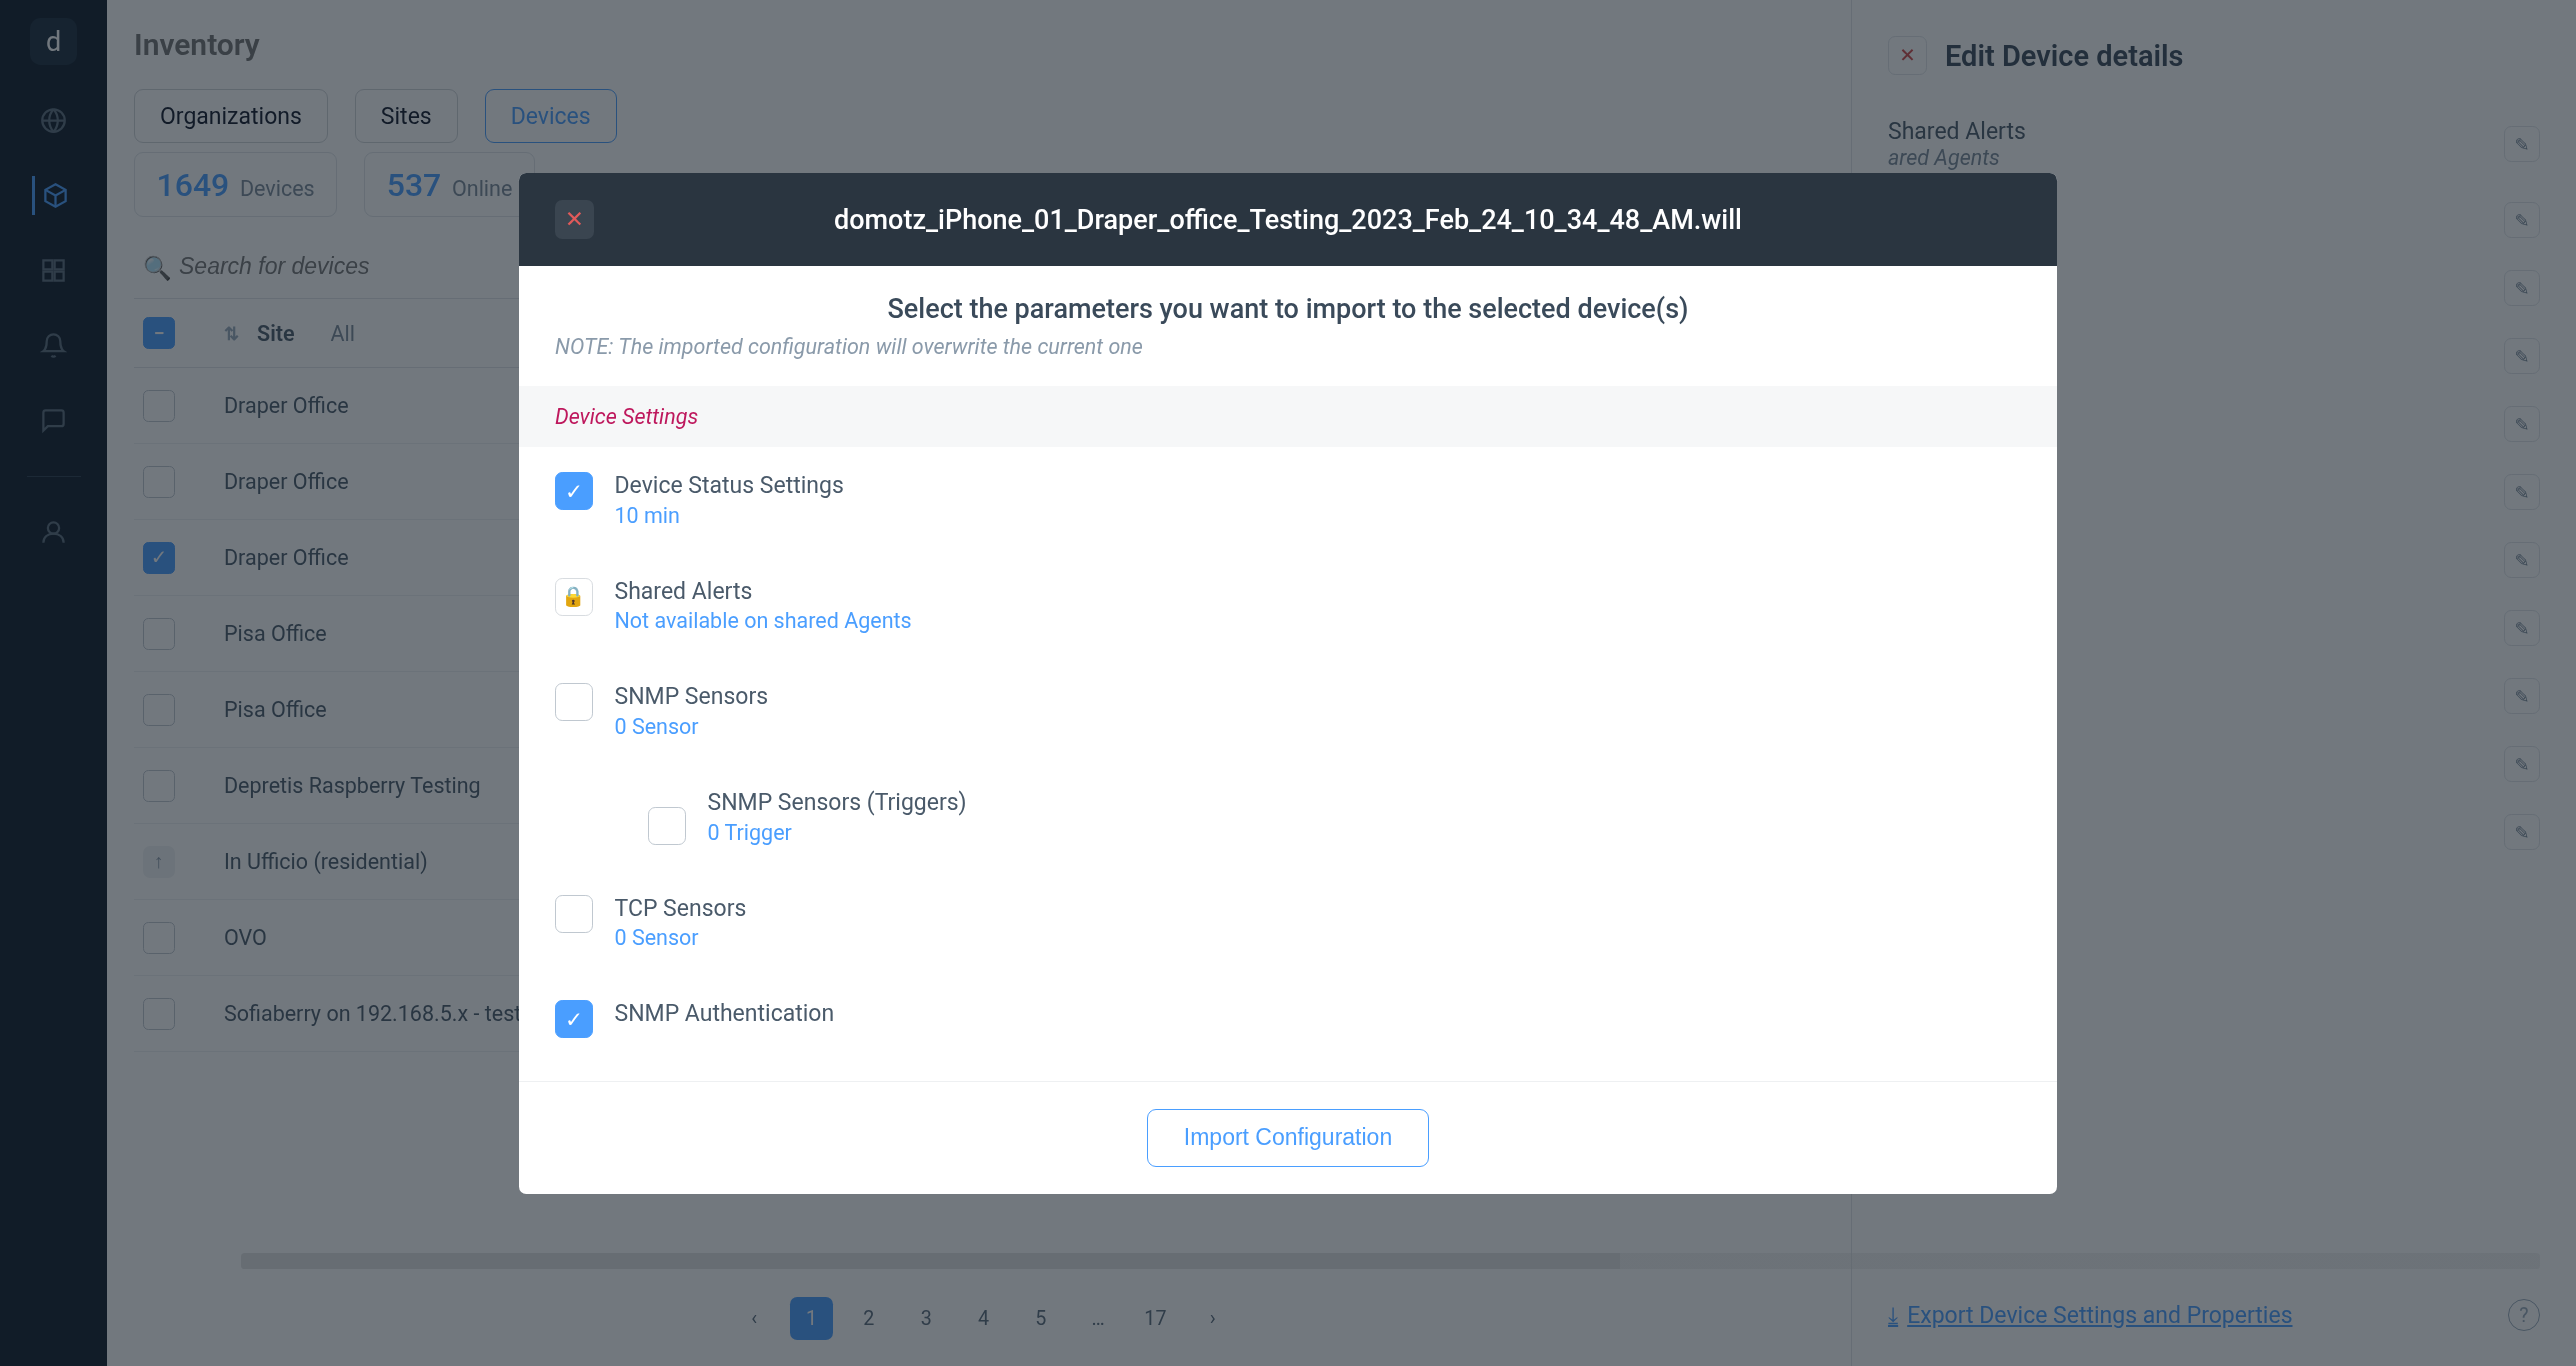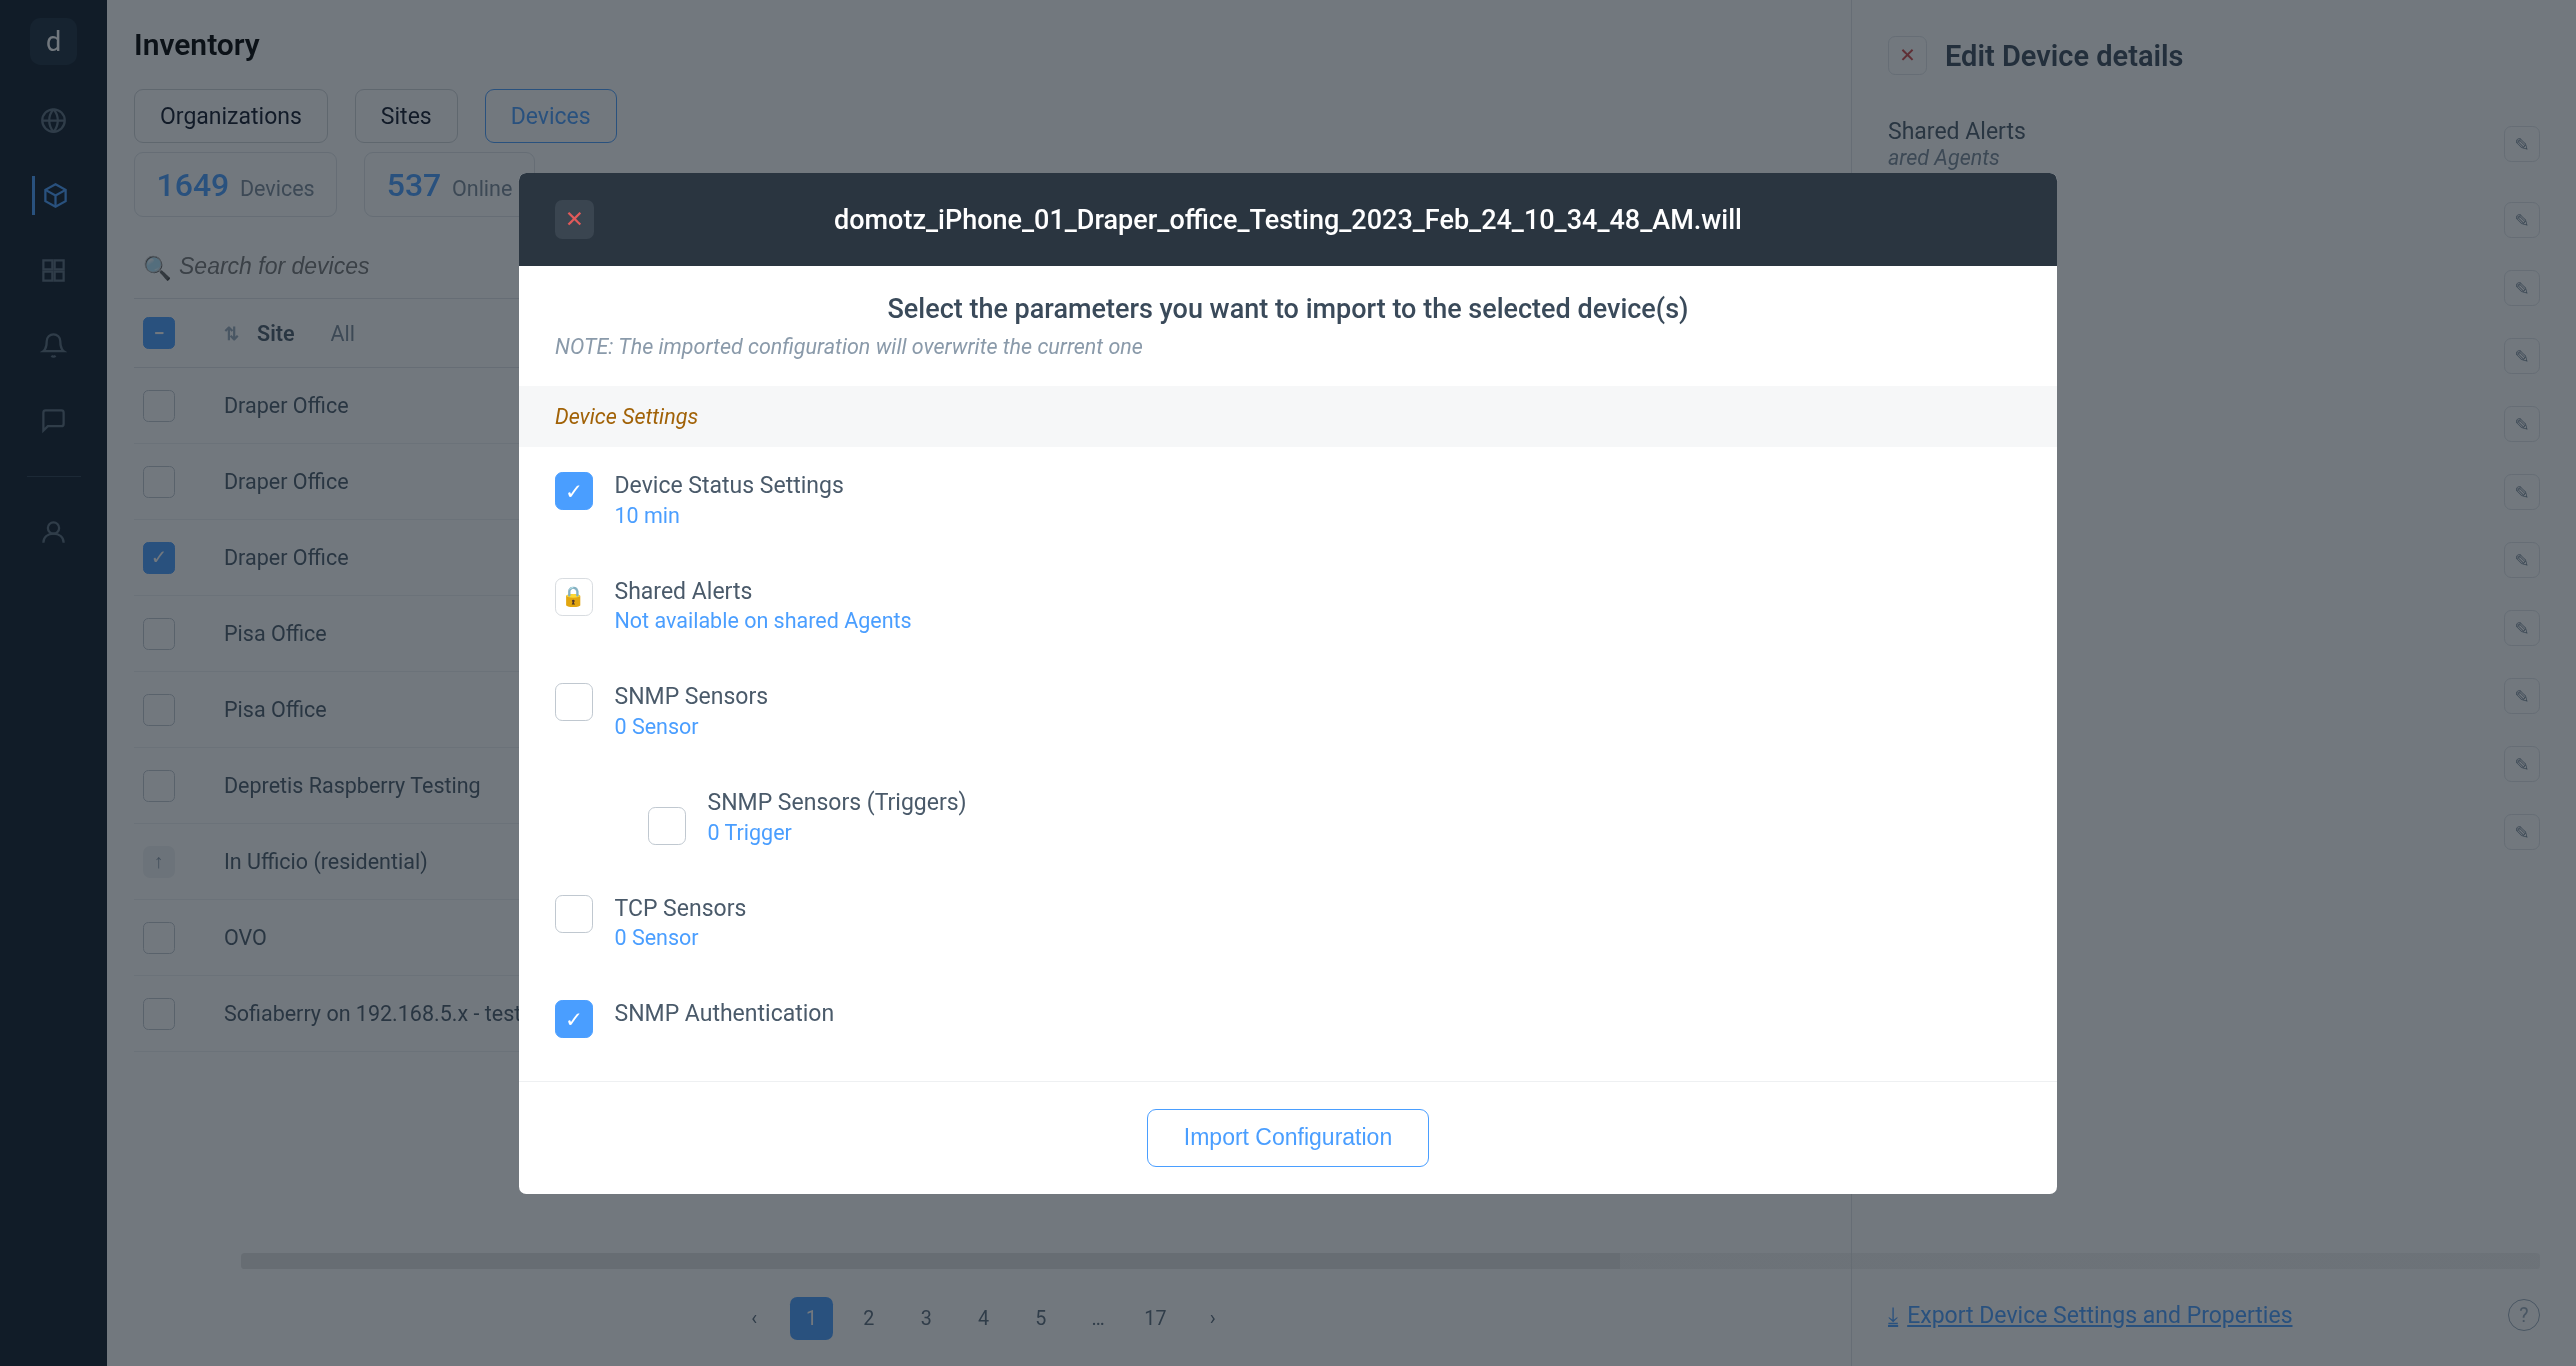--- a/index.html
+++ b/index.html
@@ -8,21 +8,21 @@
 
 .sidebar { position: absolute; left: 0; top: 0; width: 107px; height: 100%; background: #0d1b2a; display: flex; flex-direction: column; align-items: center; padding-top: 18px; gap: 36px; }
 .sidebar-logo { width: 47px; height: 47px; background: #1a2b3c; border-radius: 10.7px; display: flex; align-items: center; justify-content: center; color: #fff; font-size: 27px; }
 .sidebar-icon { width: 39px; height: 39px; display: flex; align-items: center; justify-content: center; color: #5a6b7c; font-size: 25px; }
 .sidebar-icon.active { border-left: 3.6px solid #4a9eff; color: #4a9eff; margin-left: -3.6px; padding-left: 3.6px; }
 .sidebar-divider { width: 54px; height: 0.9px; background: #2a3b4c; }
 
 
 .main { position: absolute; left: 107px; top: 0; right: 0; bottom: 0; display: flex; }
 .inventory-panel { flex: 1; background: #fff; padding: 27px 18px 0 27px; display: flex; flex-direction: column; }
-.inventory-title { font-size: 30px; font-weight: 600; color: #000000; margin-bottom: 27px; }
+.inventory-title { font-size: 30px; font-weight: 600; color: #737373; margin-bottom: 27px; }
 
 
 .tabs { display: flex; gap: 27px; margin-bottom: 9px; }
 .tab { padding: 12.5px 25px; border: 0.9px solid #d0d4d8; border-radius: 9px; color: #0f172a; background: #fff; cursor: pointer; font-size: 23px; }
 .tab.active { color: #4a9eff; border-color: #4a9eff; }
 
 
 .stats { display: flex; gap: 27px; margin-bottom: 18px; }
 .stat { padding: 12.5px 21.5px; border: 0.9px solid #e0e4e8; border-radius: 9px; display: flex; align-items: baseline; gap: 10.7px; }
 .stat-num { font-size: 32px; font-weight: 500; color: #4a9eff; }
@@ -73,21 +73,21 @@
 
 
 .overlay { position: absolute; inset: 0; background: rgba(20,30,40,0.6); display: flex; align-items: center; justify-content: center; }
 .modal { width: 1538px; max-height: 1091px; background: #fff; border-radius: 7.2px; overflow: hidden; display: flex; flex-direction: column; }
 .modal-header { background: #2a3540; color: #fff; padding: 27px 36px; display: flex; align-items: center; position: relative; }
 .modal-close { width: 39px; height: 39px; background: #3a4550; border-radius: 7.2px; display: flex; align-items: center; justify-content: center; color: #e05a5a; font-size: 23px; cursor: pointer; margin-right: 27px; }
 .modal-title { flex: 1; text-align: center; font-size: 27px; font-weight: 500; padding-right: 66px; }
 .modal-body { padding: 27px 0 0 0; overflow-y: auto; flex: 1; }
 .modal-instr { font-size: 27px; color: #3a4a5a; font-weight: 500; padding: 0 36px; margin-bottom: 9px; text-align: center; }
 .modal-note { font-size: 21.5px; color: #8a9aaa; font-style: italic; padding: 0 36px; margin-bottom: 27px; }
-.section-label { font-size: 21.5px; color: #a16207; font-style: italic; padding: 18px 36px; background: #f6f7f8; }
+.section-label { font-size: 21.5px; color: #be185d; font-style: italic; padding: 18px 36px; background: #f6f7f8; }
 .settings-list { background: #fff; border-radius: 7.2px; margin: 0 36px 18px 36px; }
 .setting-row { display: flex; align-items: flex-start; padding: 25px 0; gap: 21.5px; }
 .setting-row.indent { padding-left: 93px; align-items: flex-end; }
 .setting-check { width: 38px; height: 38px; border: 1.8px solid #c0c8d0; border-radius: 7.2px; cursor: pointer; display: flex; align-items: center; justify-content: center; flex-shrink: 0; }
 .setting-check.checked { background: #4a9eff; border-color: #4a9eff; color: #fff; font-size: 21.5px; }
 .setting-lock { width: 38px; height: 38px; border: 1.8px solid #d8dce0; border-radius: 7.2px; display: flex; align-items: center; justify-content: center; color: #b0b8c0; font-size: 19.7px; flex-shrink: 0; }
 .setting-text { display: flex; flex-direction: column; gap: 3.6px; }
 .setting-title { font-size: 23px; color: #4a5a6a; }
 .setting-value { font-size: 21.5px; color: #4a9eff; }
 .modal-footer { padding: 27px; display: flex; justify-content: center; border-top: 0.9px solid #eef0f2; }

